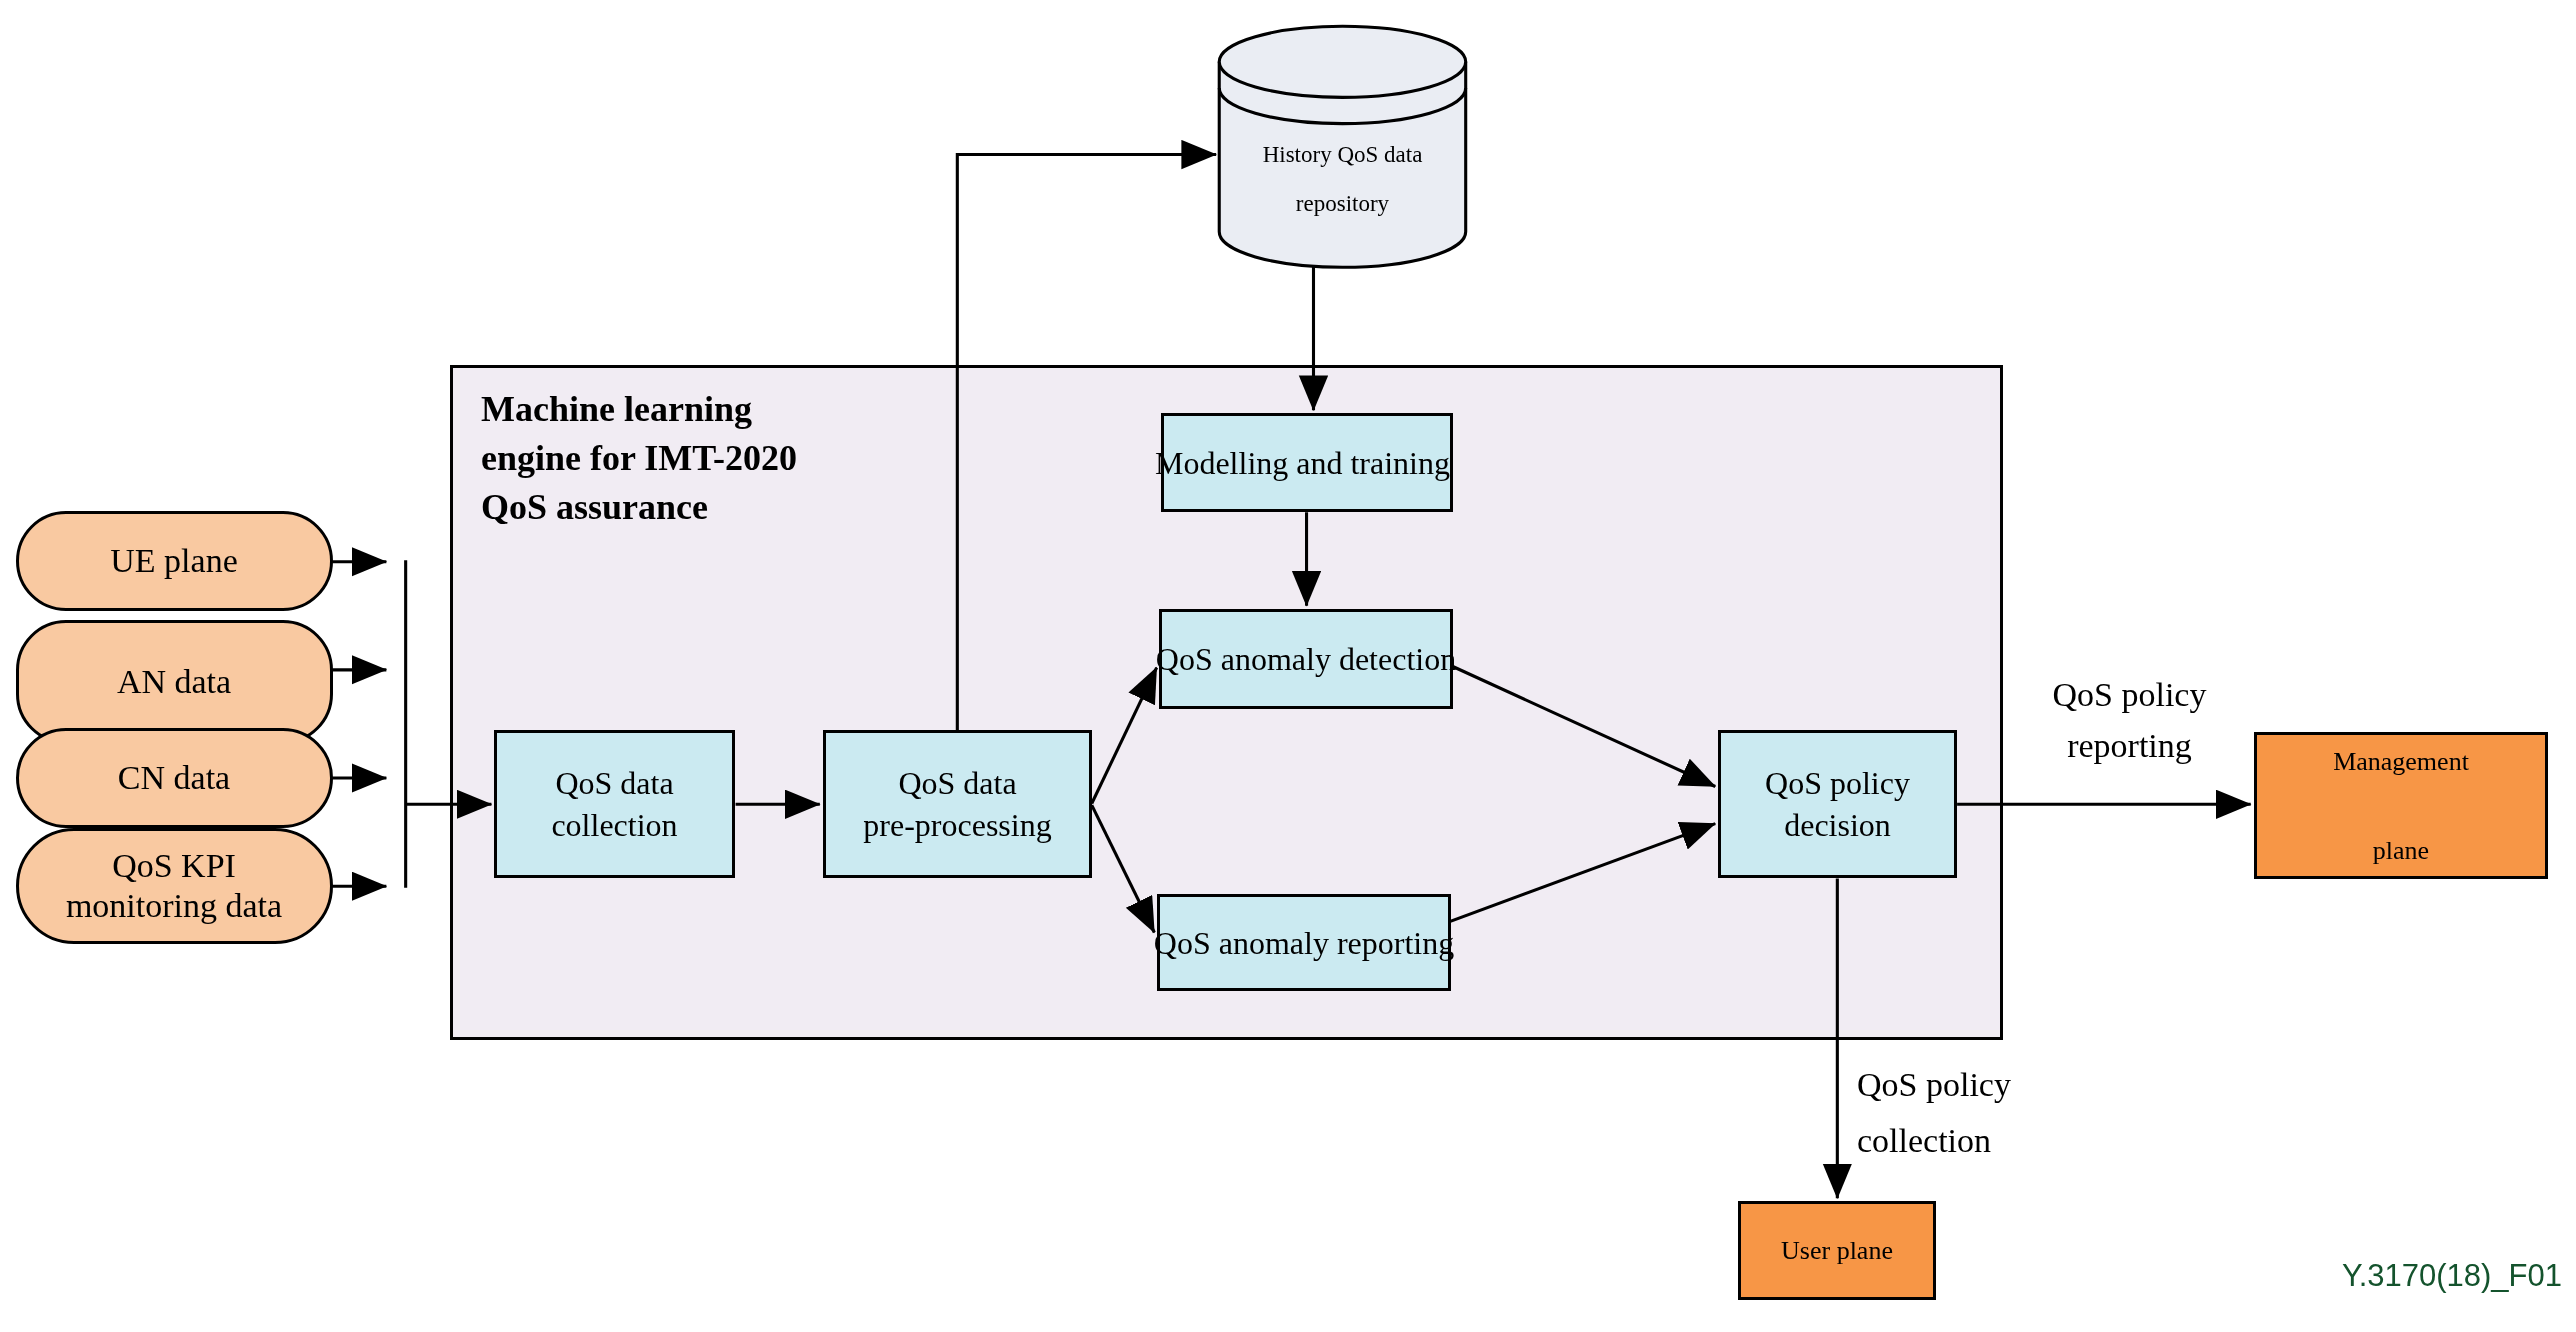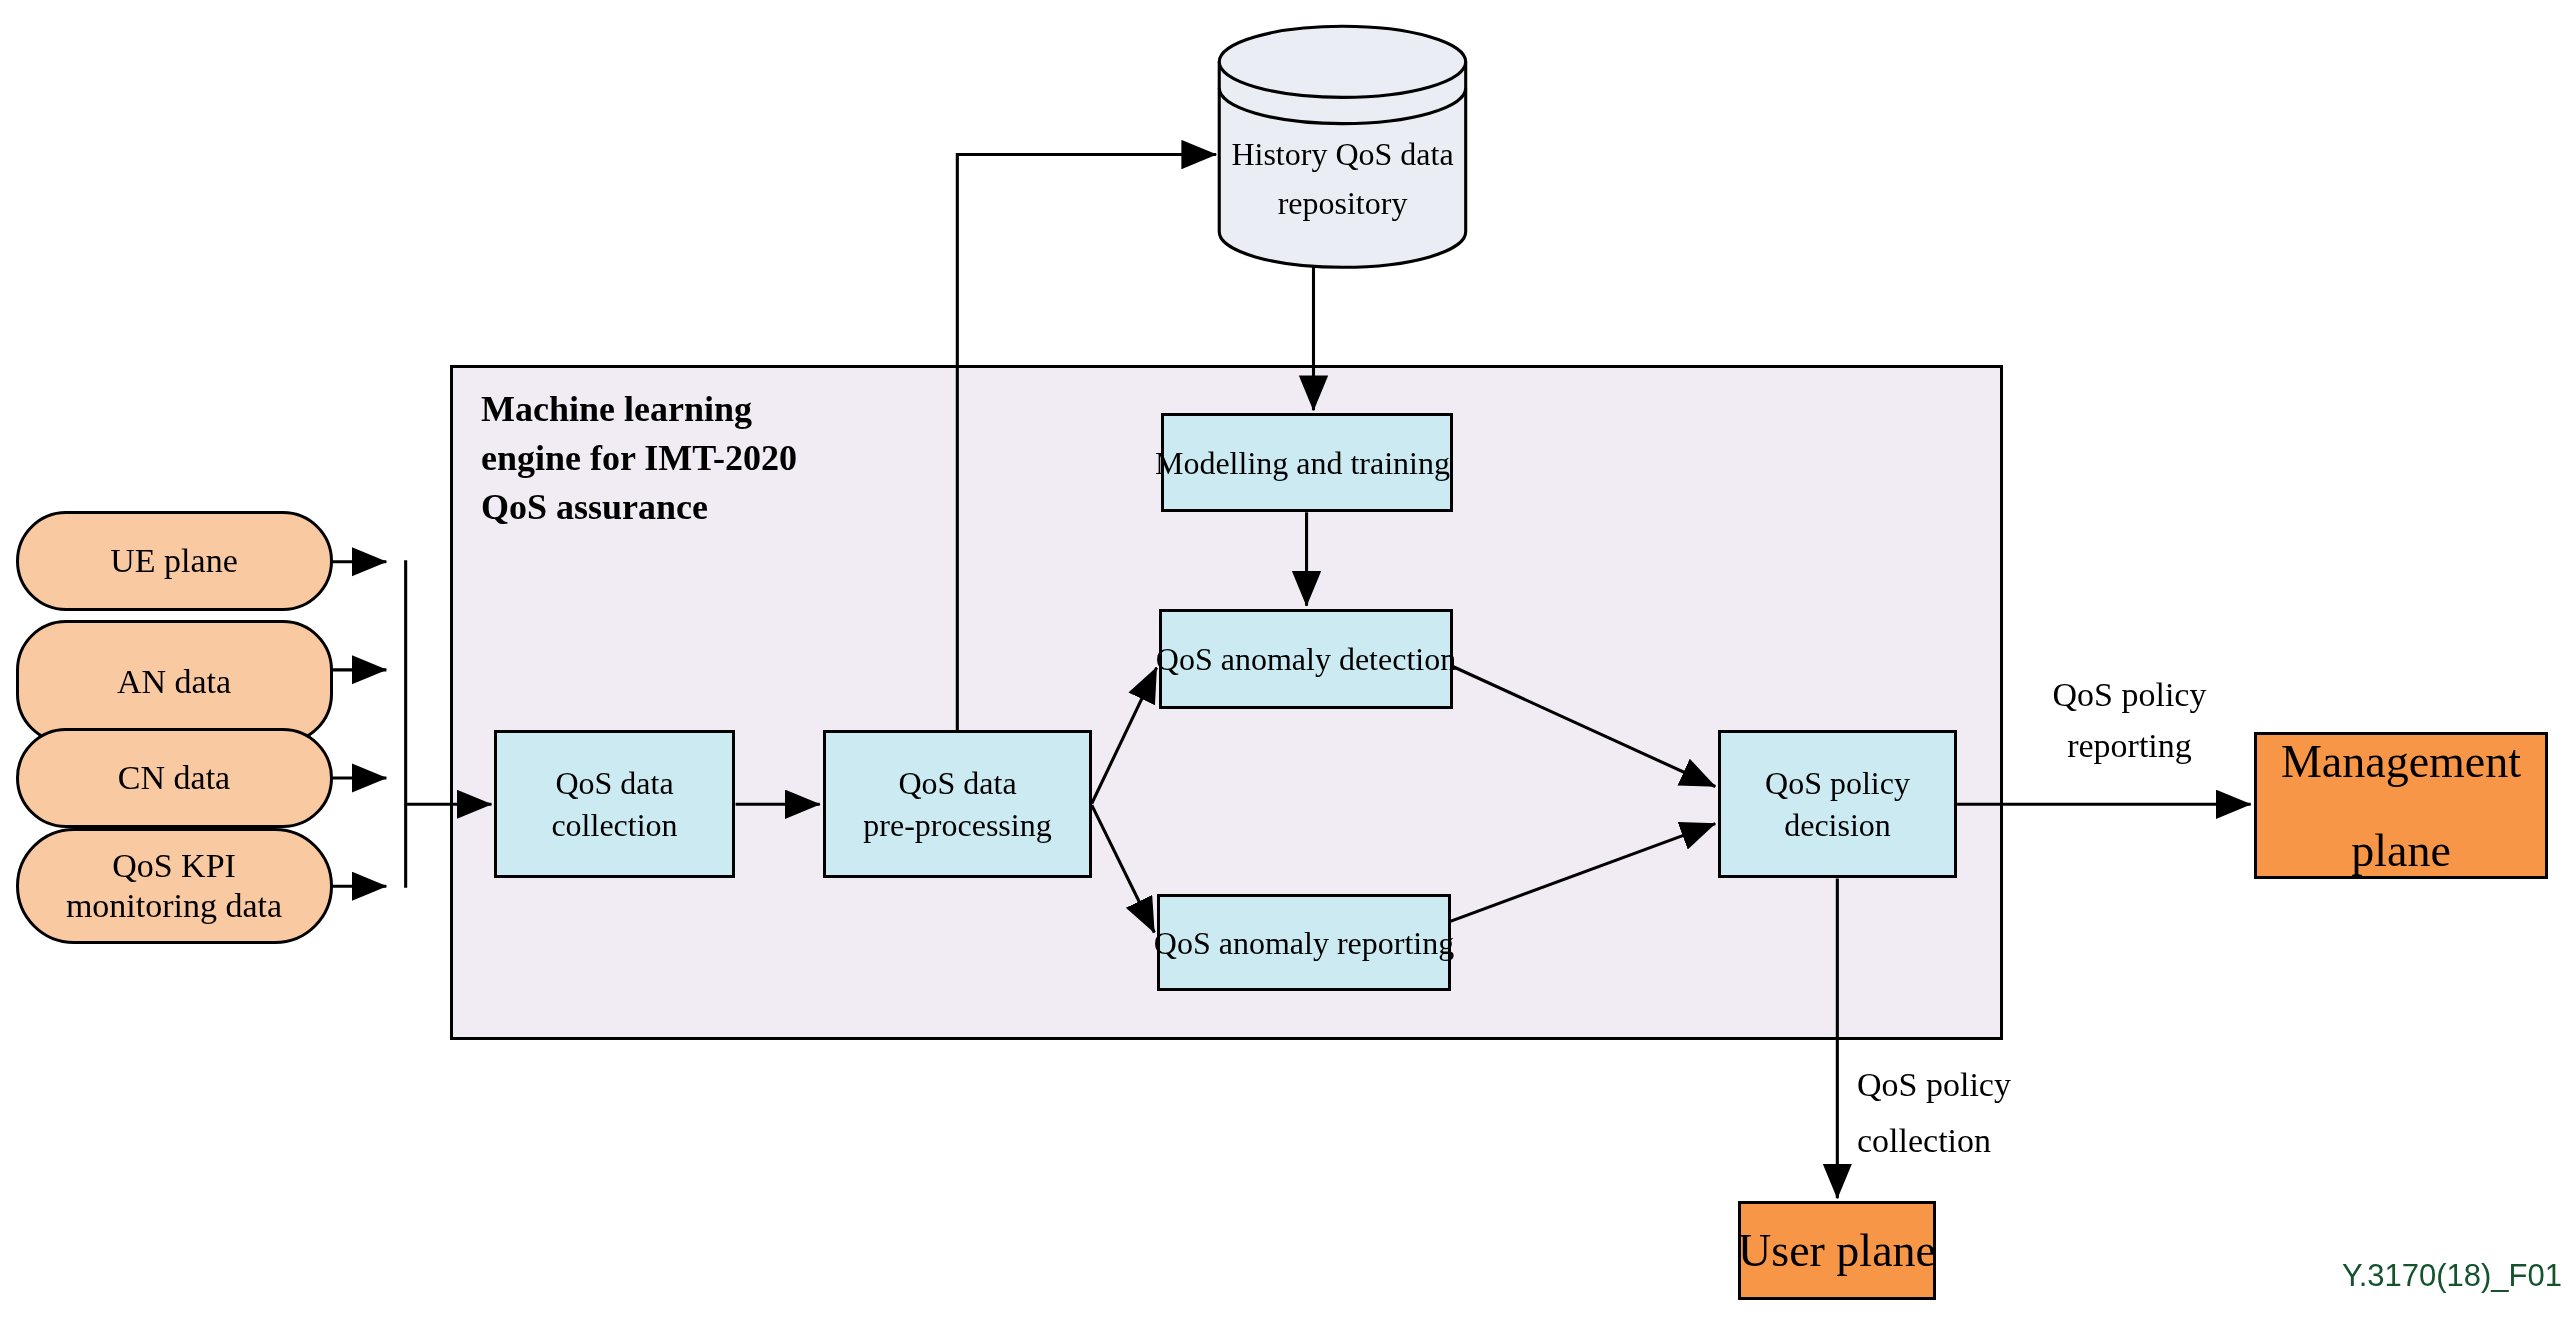--- a/index.html
+++ b/index.html
@@ -27,41 +27,41 @@
     position:absolute;left:481px;top:385px;width:464px;z-index:4;
     font-weight:bold;font-size:36px;line-height:49px;text-align:left;
   }
   
   .node{
     position:absolute;z-index:3;display:flex;flex-direction:column;
     align-items:center;justify-content:center;text-align:center;
     font-size:32px;line-height:42px;white-space:nowrap;
   }
   .process{background:var(--process-fill);border:3.1px solid var(--line);}
-  .plane{background:var(--plane-fill);border:3.1px solid var(--line);font-size:46px;line-height:45px;gap:44px;}
+  .plane{background:var(--plane-fill);border:3.1px solid var(--line);font-size:26px;line-height:45px;gap:44px;}
   .input{
     background:var(--input-fill);border:3.1px solid var(--line);
     font-size:34px;line-height:40px;
   }
   .n-collection{left:494px;top:730px;width:241px;height:148px;}
   .n-preprocessing{left:823px;top:730px;width:269px;height:148px;}
   .n-modelling{left:1161px;top:413px;width:292px;height:99px;align-items:flex-end;}
   .n-detection{left:1159px;top:609px;width:294px;height:100px;}
   .n-prediction{left:1157px;top:894px;width:294px;height:97px;}
   .n-decision{left:1718px;top:730px;width:239px;height:148px;}
   .n-management{left:2254px;top:732px;width:294px;height:147px;}
   .n-user{left:1738px;top:1201px;width:198px;height:99px;}
   .n-ue{left:15.5px;top:511px;width:317px;height:100px;border-radius:50px;}
   .n-an{left:15.5px;top:620px;width:317px;height:124px;border-radius:50px;}
   .n-cn{left:15.5px;top:728px;width:317px;height:100px;border-radius:50px;}
   .n-kpi{left:15.5px;top:828px;width:317px;height:116px;border-radius:58px;}
   
   .repo-label{
     position:absolute;left:1218px;top:130px;width:249px;z-index:4;
-    text-align:center;font-size:32px;line-height:49px;
+    text-align:center;font-size:23px;line-height:49px;
   }
   
   .flow-label{position:absolute;z-index:4;font-size:34px;line-height:51px;}
   .lbl-reporting{left:2009px;top:669px;width:241px;text-align:center;}
   .lbl-enforcement{left:1857px;top:1057px;width:278px;text-align:left;line-height:56px;}
   .caption{
     position:absolute;right:14px;top:1258px;z-index:4;
     font-family:"Liberation Sans","DejaVu Sans",sans-serif;
     font-size:31px;color:#14532d;
   }

